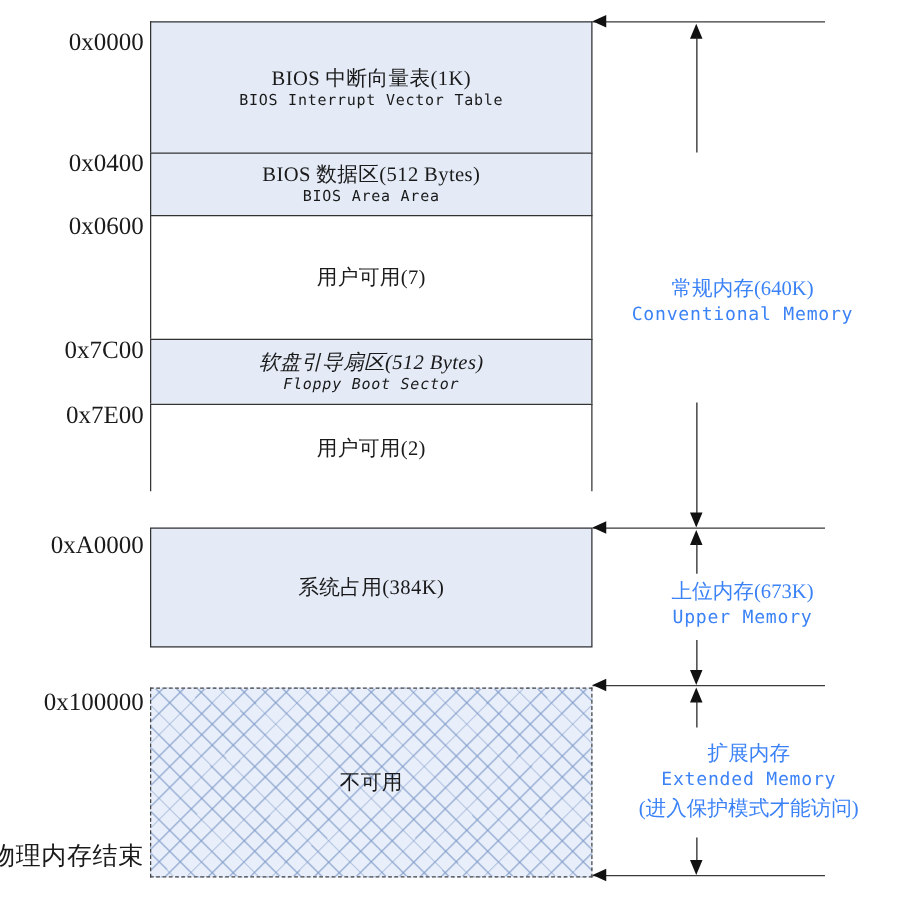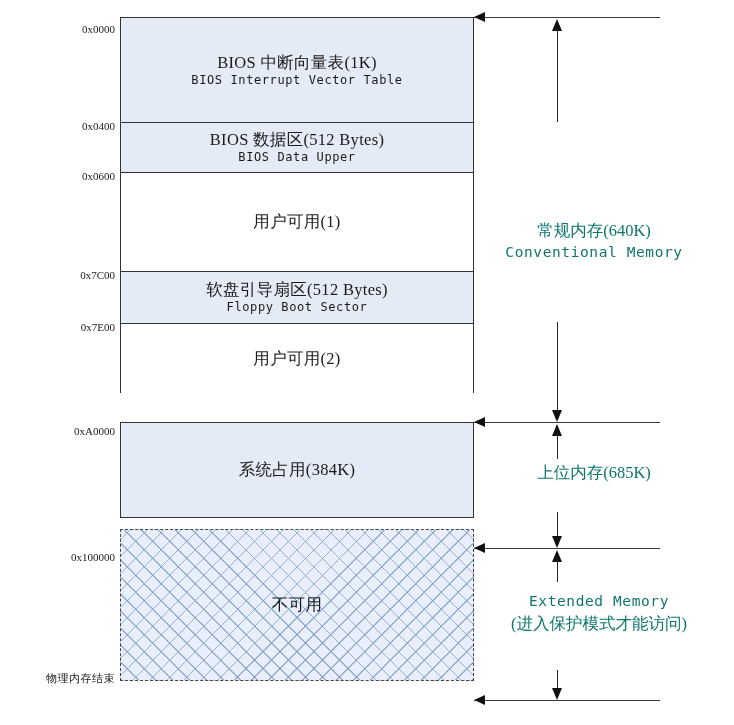--- a/index.html
+++ b/index.html
@@ -63,21 +63,21 @@
       repeating-linear-gradient(-45deg, rgba(126,154,200,0.75) 0 1px, rgba(0,0,0,0) 1px 12px);
     border: 1.5px dashed #444;
   }
 
   
   .addr-label {
     position: absolute;
     right: 619px;           
     text-align: right;
     white-space: nowrap;
-    font-size: 11px;
+    font-size: 20px;
     color: #1a1a1a;
     font-family: "Liberation Serif", "DejaVu Serif", serif;
   }
   .addr-label.cn-label {
     letter-spacing: 0.5px;
     font-family: Liberation Mono, monospace;
   }
 
   
   .leader {
@@ -112,61 +112,61 @@
     border-right: 5.5px solid transparent;
     border-top: 12px solid #111;
   }
 
   .side-note {
     position: absolute;
     text-align: center;
     line-height: 1.42;
     font-size: 16.5px;
     white-space: nowrap;
-    color: #0f766e;
+    color: #3b82f6;
   }
   .side-note .en {
     font-family: "DejaVu Sans Mono", "Liberation Mono", monospace;
     font-size: 14.5px;
     letter-spacing: 0.6px;
   }
 </style>
 </head>
 <body>
 
 <div id="diagram">
 
   <div class="mem-block fill-blue bd-top bd-side" style="top:17px; height:105px;">
     <div class="cn">BIOS 中断向量表(1K)</div>
     <div class="en">BIOS Interrupt Vector Table</div>
   </div>
 
   <div class="mem-block fill-blue bd-top bd-side" style="top:122px; height:50px;">
     <div class="cn">BIOS 数据区(512 Bytes)</div>
-    <div class="en">BIOS Data Upper</div>
+    <div class="en">BIOS Area Area</div>
   </div>
 
   <div class="mem-block fill-white bd-top bd-side" style="top:172px; height:99px;">
-    <div class="cn">用户可用(1)</div>
-  </div>
-
-  <div class="mem-block fill-blue bd-top bd-side" style="top:271px; height:52px;">
+    <div class="cn">用户可用(7)</div>
+  </div>
+
+  <div class="mem-block fill-blue bd-top bd-side" style="top:271px; height:52px;font-style:italic;">
     <div class="cn">软盘引导扇区(512 Bytes)</div>
     <div class="en">Floppy Boot Sector</div>
   </div>
 
   <div class="mem-block fill-white bd-top bd-side" style="top:323px; height:70px;">
     <div class="cn">用户可用(2)</div>
   </div>
 
   <div class="mem-block fill-blue bd-top bd-side bd-bottom" style="top:422px; height:96px;">
     <div class="cn">系统占用(384K)</div>
   </div>
 
-  <div class="mem-block hatched" style="top:529px; height:152px;">
+  <div class="mem-block hatched" style="top:550px; height:152px;">
     <div class="cn">不可用</div>
   </div>
 
   <div class="addr-label" style="top:23px;">0x0000</div>
   <div class="addr-label" style="top:120px;margin-left:10px;">0x0400</div>
   <div class="addr-label" style="top:170px;">0x0600</div>
   <div class="addr-label" style="top:269px;">0x7C00</div>
   <div class="addr-label" style="top:321px;">0x7E00</div>
   <div class="addr-label" style="top:425px;">0xA0000</div>
   <div class="addr-label" style="top:551px;margin-left:45px;">0x100000</div>
@@ -195,27 +195,29 @@
     <div class="en">Conventional Memory</div>
   </div>
 
   <div class="v-arrow-up" style="left:551.5px; top:424px;"></div>
   <div class="vline" style="left:557px; top:434px; height:25px;"></div>
 
   <div class="vline" style="left:557px; top:512px; height:24px;"></div>
   <div class="v-arrow-down" style="left:551.5px; top:536px;"></div>
 
   <div class="side-note" style="left:474px; top:461px; width:240px;">
-    <div class="cn">上位内存(685K)</div>
+    <div class="cn">上位内存(673K)</div>
+    <div class="en">Upper Memory</div>
   </div>
 
   <div class="v-arrow-up" style="left:551.5px; top:550px;"></div>
   <div class="vline" style="left:557px; top:560px; height:22px;"></div>
 
   <div class="vline" style="left:557px; top:670px; height:20px;"></div>
   <div class="v-arrow-down" style="left:551.5px; top:688px;"></div>
 
   <div class="side-note" style="left:474px; top:591px; width:250px;">
+    <div class="cn">扩展内存</div>
     <div class="en">Extended Memory</div>
     <div class="cn">(进入保护模式才能访问)</div>
   </div>
 
 </div>
 
 </body></html>

